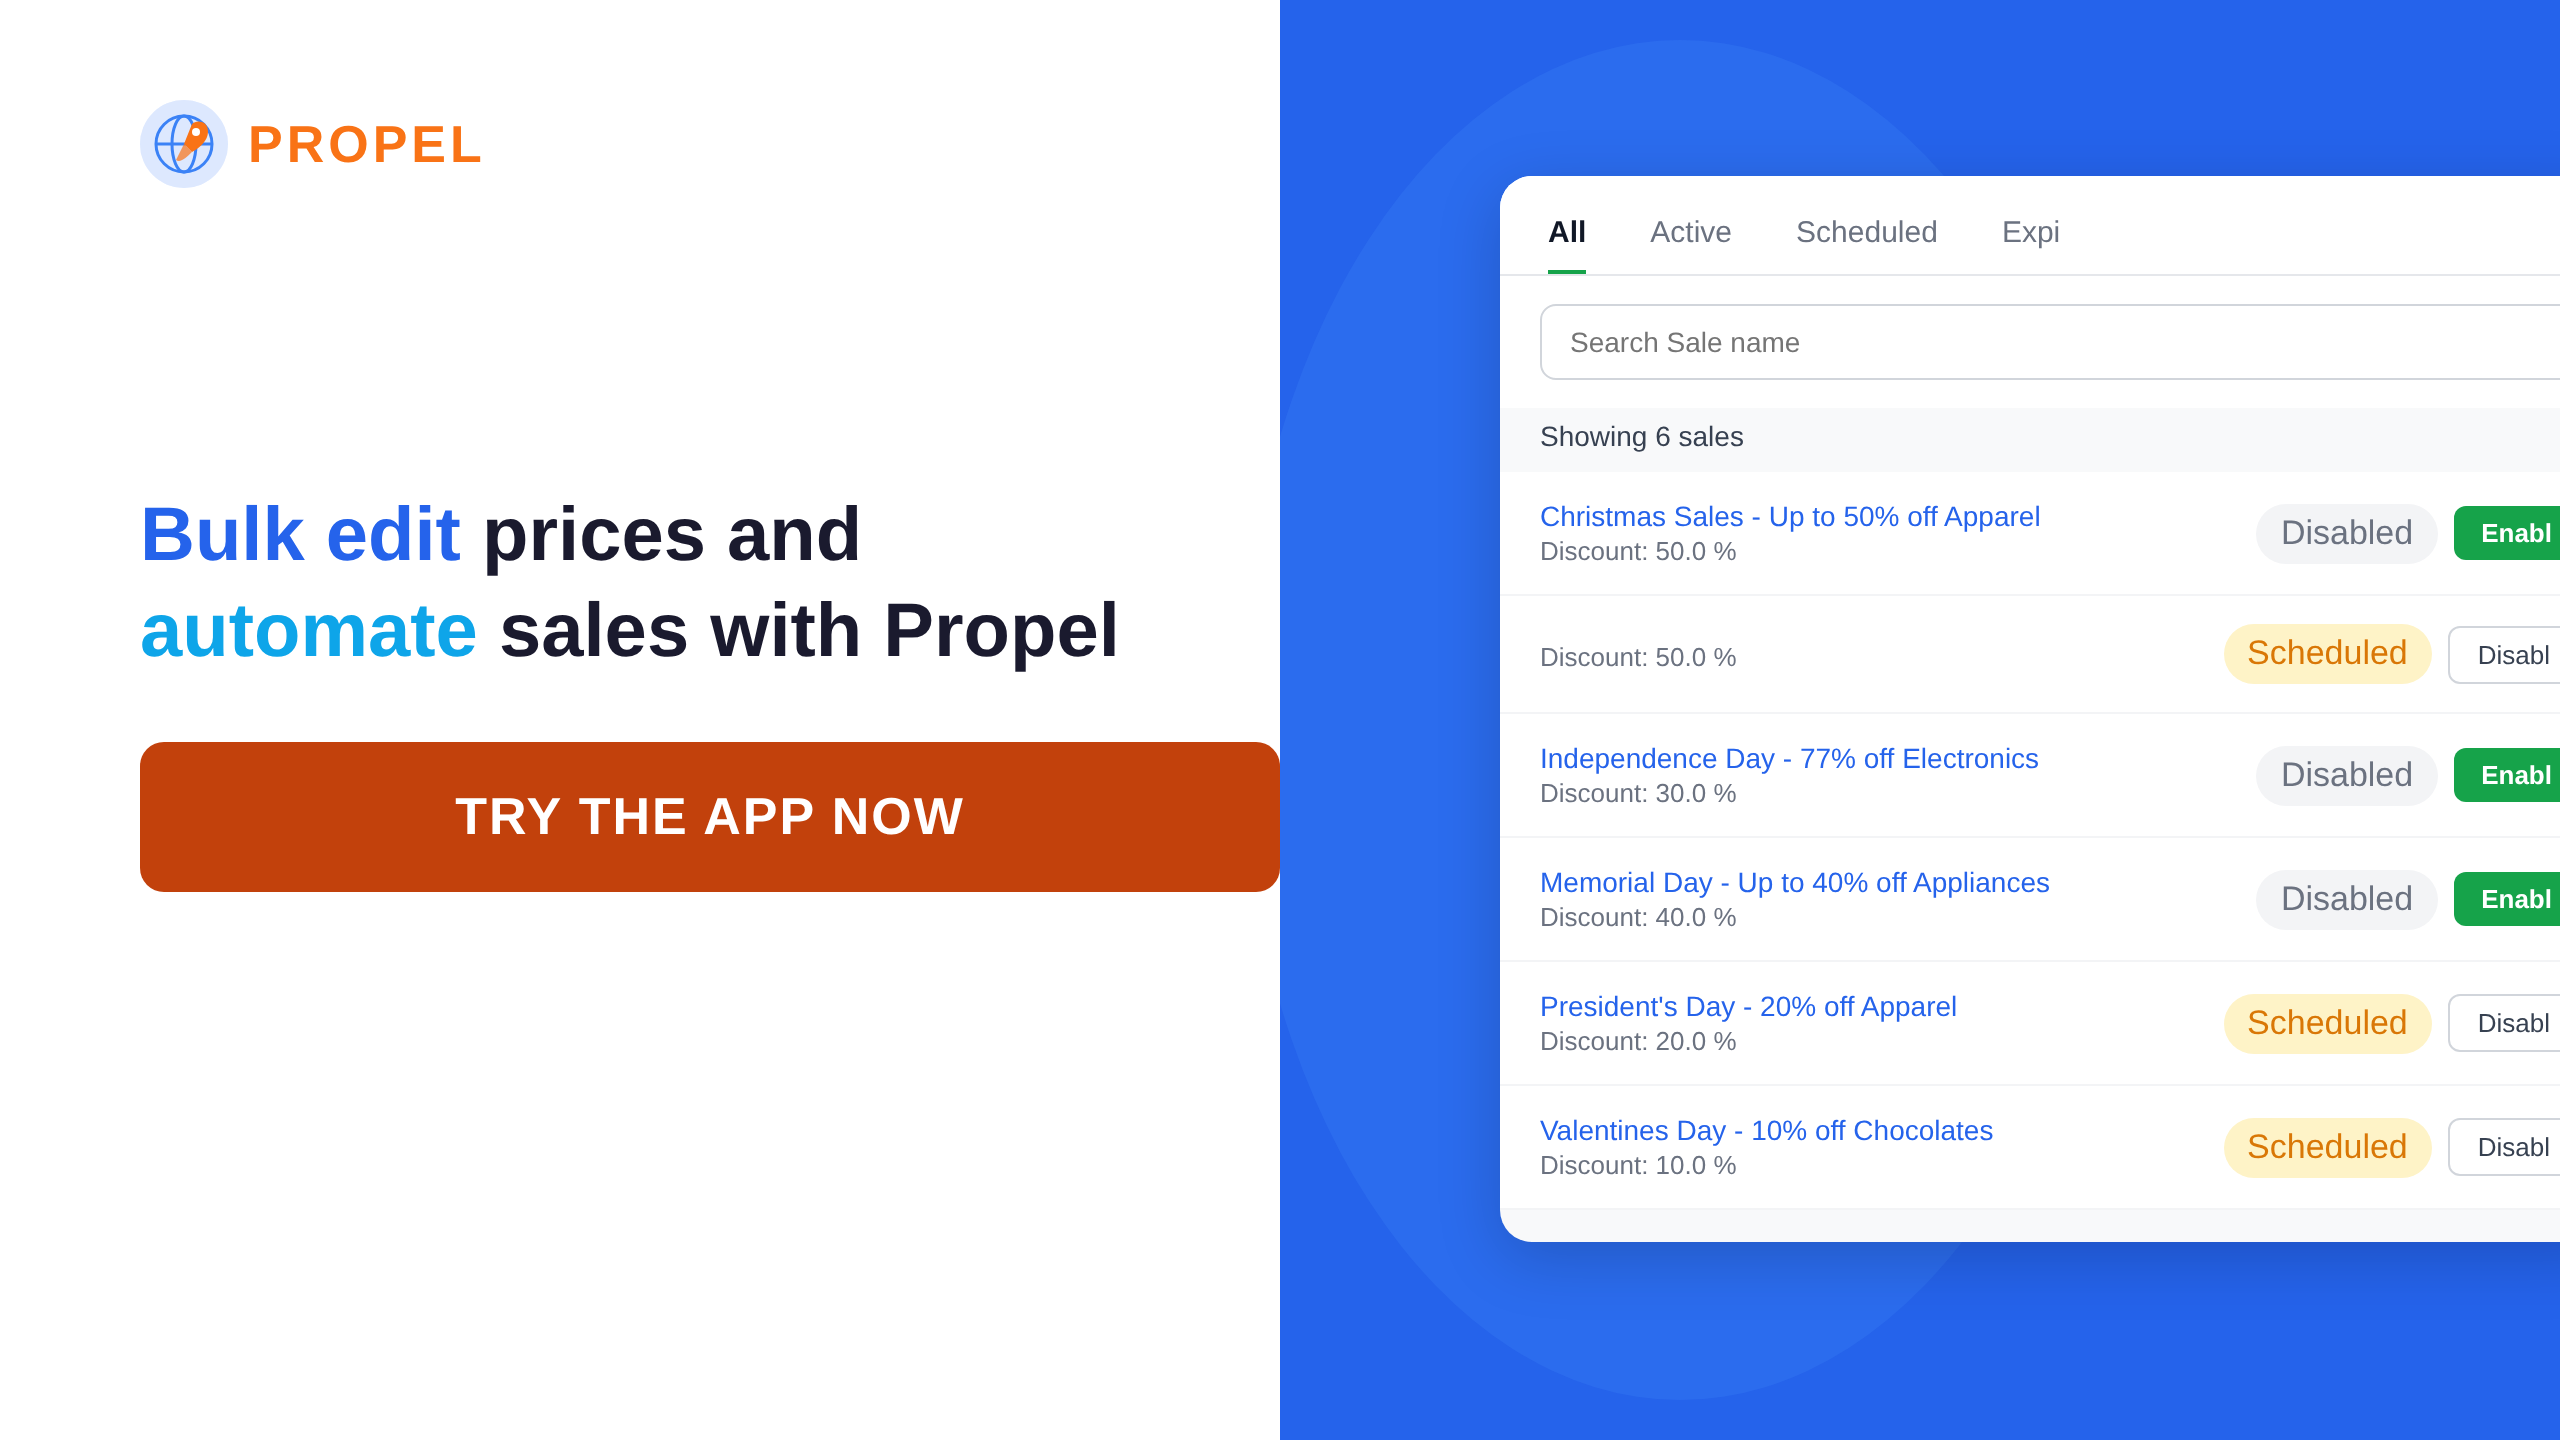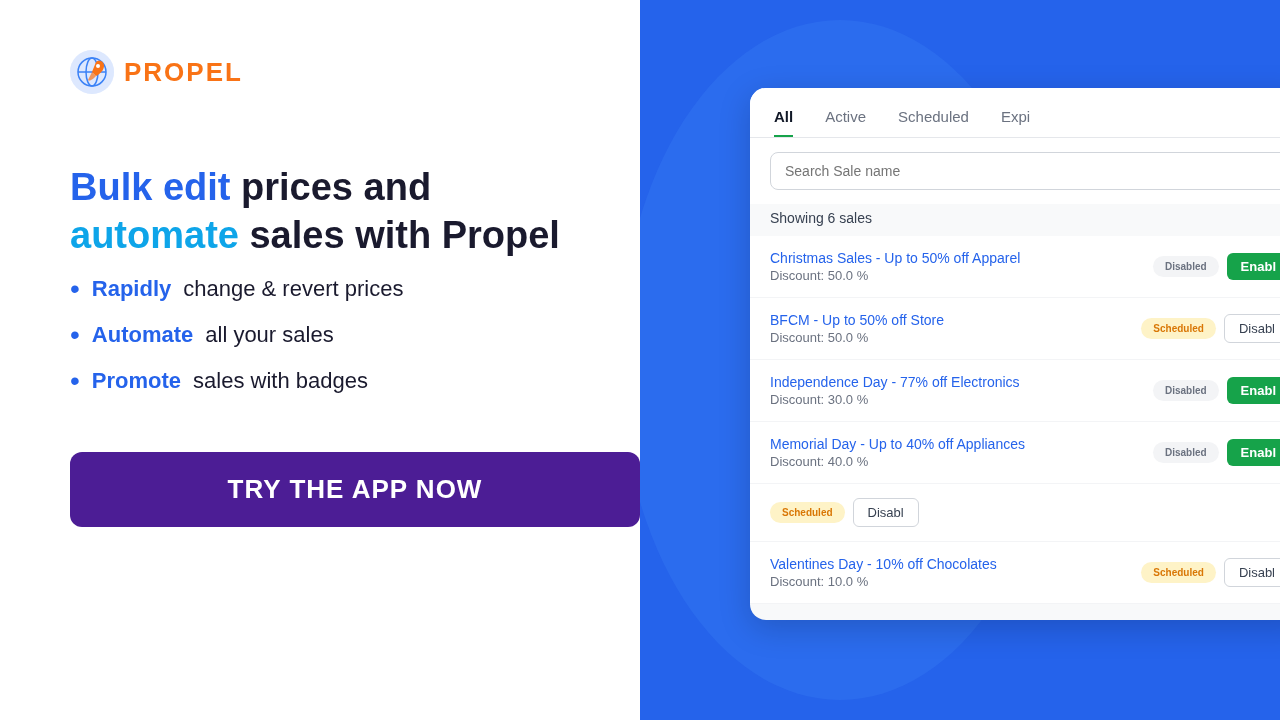--- a/index.html
+++ b/index.html
@@ -88,21 +88,21 @@
       font-size: 28px;
       line-height: 1;
     }
 
     .bullet-list li .highlight {
       color: #2563eb;
       font-weight: 700;
     }
 
     .cta-button {
-      background: #4c1d95;
+      background: #c2410c;
       color: #ffffff;
       border: none;
       border-radius: 12px;
       padding: 22px 40px;
       font-size: 26px;
       font-weight: 800;
       letter-spacing: 1px;
       cursor: pointer;
       width: 570px;
       text-align: center;
@@ -224,22 +224,22 @@
 
     .sale-actions {
       display: flex;
       align-items: center;
       gap: 8px;
     }
 
     .badge {
       padding: 5px 12px;
       border-radius: 20px;
-      font-size: 10px;
-      font-weight: 700;
+      font-size: 17px;
+      font-weight: 400;
     }
 
     .badge-disabled {
       background: #f3f4f6;
       color: #6b7280;
     }
 
     .badge-scheduled {
       background: #fef3c7;
       color: #d97706;
@@ -287,34 +287,20 @@
     </svg>
     <span class="logo-text">PROPEL</span>
   </div>
 
   <div style="margin-top: 80px;">
     <div class="headline">
       <span class="highlight-blue">Bulk edit</span><span> prices and</span><br>
       <span class="highlight-teal">automate</span><span> sales with Propel</span>
     </div>
 
-    <ul class="bullet-list">
-      <li>
-        <span class="highlight">Rapidly</span>
-          <span> change &amp; revert prices</span>
-      </li>
-      <li>
-        <span class="highlight">Automate</span>
-          <span> all your sales</span>
-      </li>
-      <li>
-        <span class="highlight">Promote</span>
-          <span> sales with badges</span>
-      </li>
-    </ul>
 
     <button class="cta-button">TRY THE APP NOW</button>
   </div>
 </div>
 
 <div class="right-panel">
 
   <svg class="right-bg-curve" viewBox="0 0 640 720" xmlns="http://www.w3.org/2000/svg">
     <rect width="640" height="720" fill="#2563eb"></rect>
     <ellipse cx="200" cy="360" rx="220" ry="340" fill="#3b82f6" opacity="0.3"></ellipse>
@@ -343,21 +329,20 @@
           <div class="sale-discount">Discount: 50.0 %</div>
         </div>
         <div class="sale-actions">
           <span class="badge badge-disabled">Disabled</span>
           <button class="btn-enable">Enabl</button>
         </div>
       </div>
 
       <div class="sale-item">
         <div class="sale-info">
-          <div class="sale-name">BFCM - Up to 50% off Store</div>
           <div class="sale-discount">Discount: 50.0 %</div>
         </div>
         <div class="sale-actions">
           <span class="badge badge-scheduled">Scheduled</span>
           <button class="btn-disable">Disabl</button>
         </div>
       </div>
 
       <div class="sale-item">
         <div class="sale-info">
@@ -375,20 +360,24 @@
           <div class="sale-name">Memorial Day - Up to 40% off Appliances</div>
           <div class="sale-discount">Discount: 40.0 %</div>
         </div>
         <div class="sale-actions">
           <span class="badge badge-disabled">Disabled</span>
           <button class="btn-enable">Enabl</button>
         </div>
       </div>
 
       <div class="sale-item">
+        <div class="sale-info">
+          <div class="sale-name">President's Day - 20% off Apparel</div>
+          <div class="sale-discount">Discount: 20.0 %</div>
+        </div>
         <div class="sale-actions">
           <span class="badge badge-scheduled">Scheduled</span>
           <button class="btn-disable">Disabl</button>
         </div>
       </div>
 
       <div class="sale-item">
         <div class="sale-info">
           <div class="sale-name">Valentines Day - 10% off Chocolates</div>
           <div class="sale-discount">Discount: 10.0 %</div>

